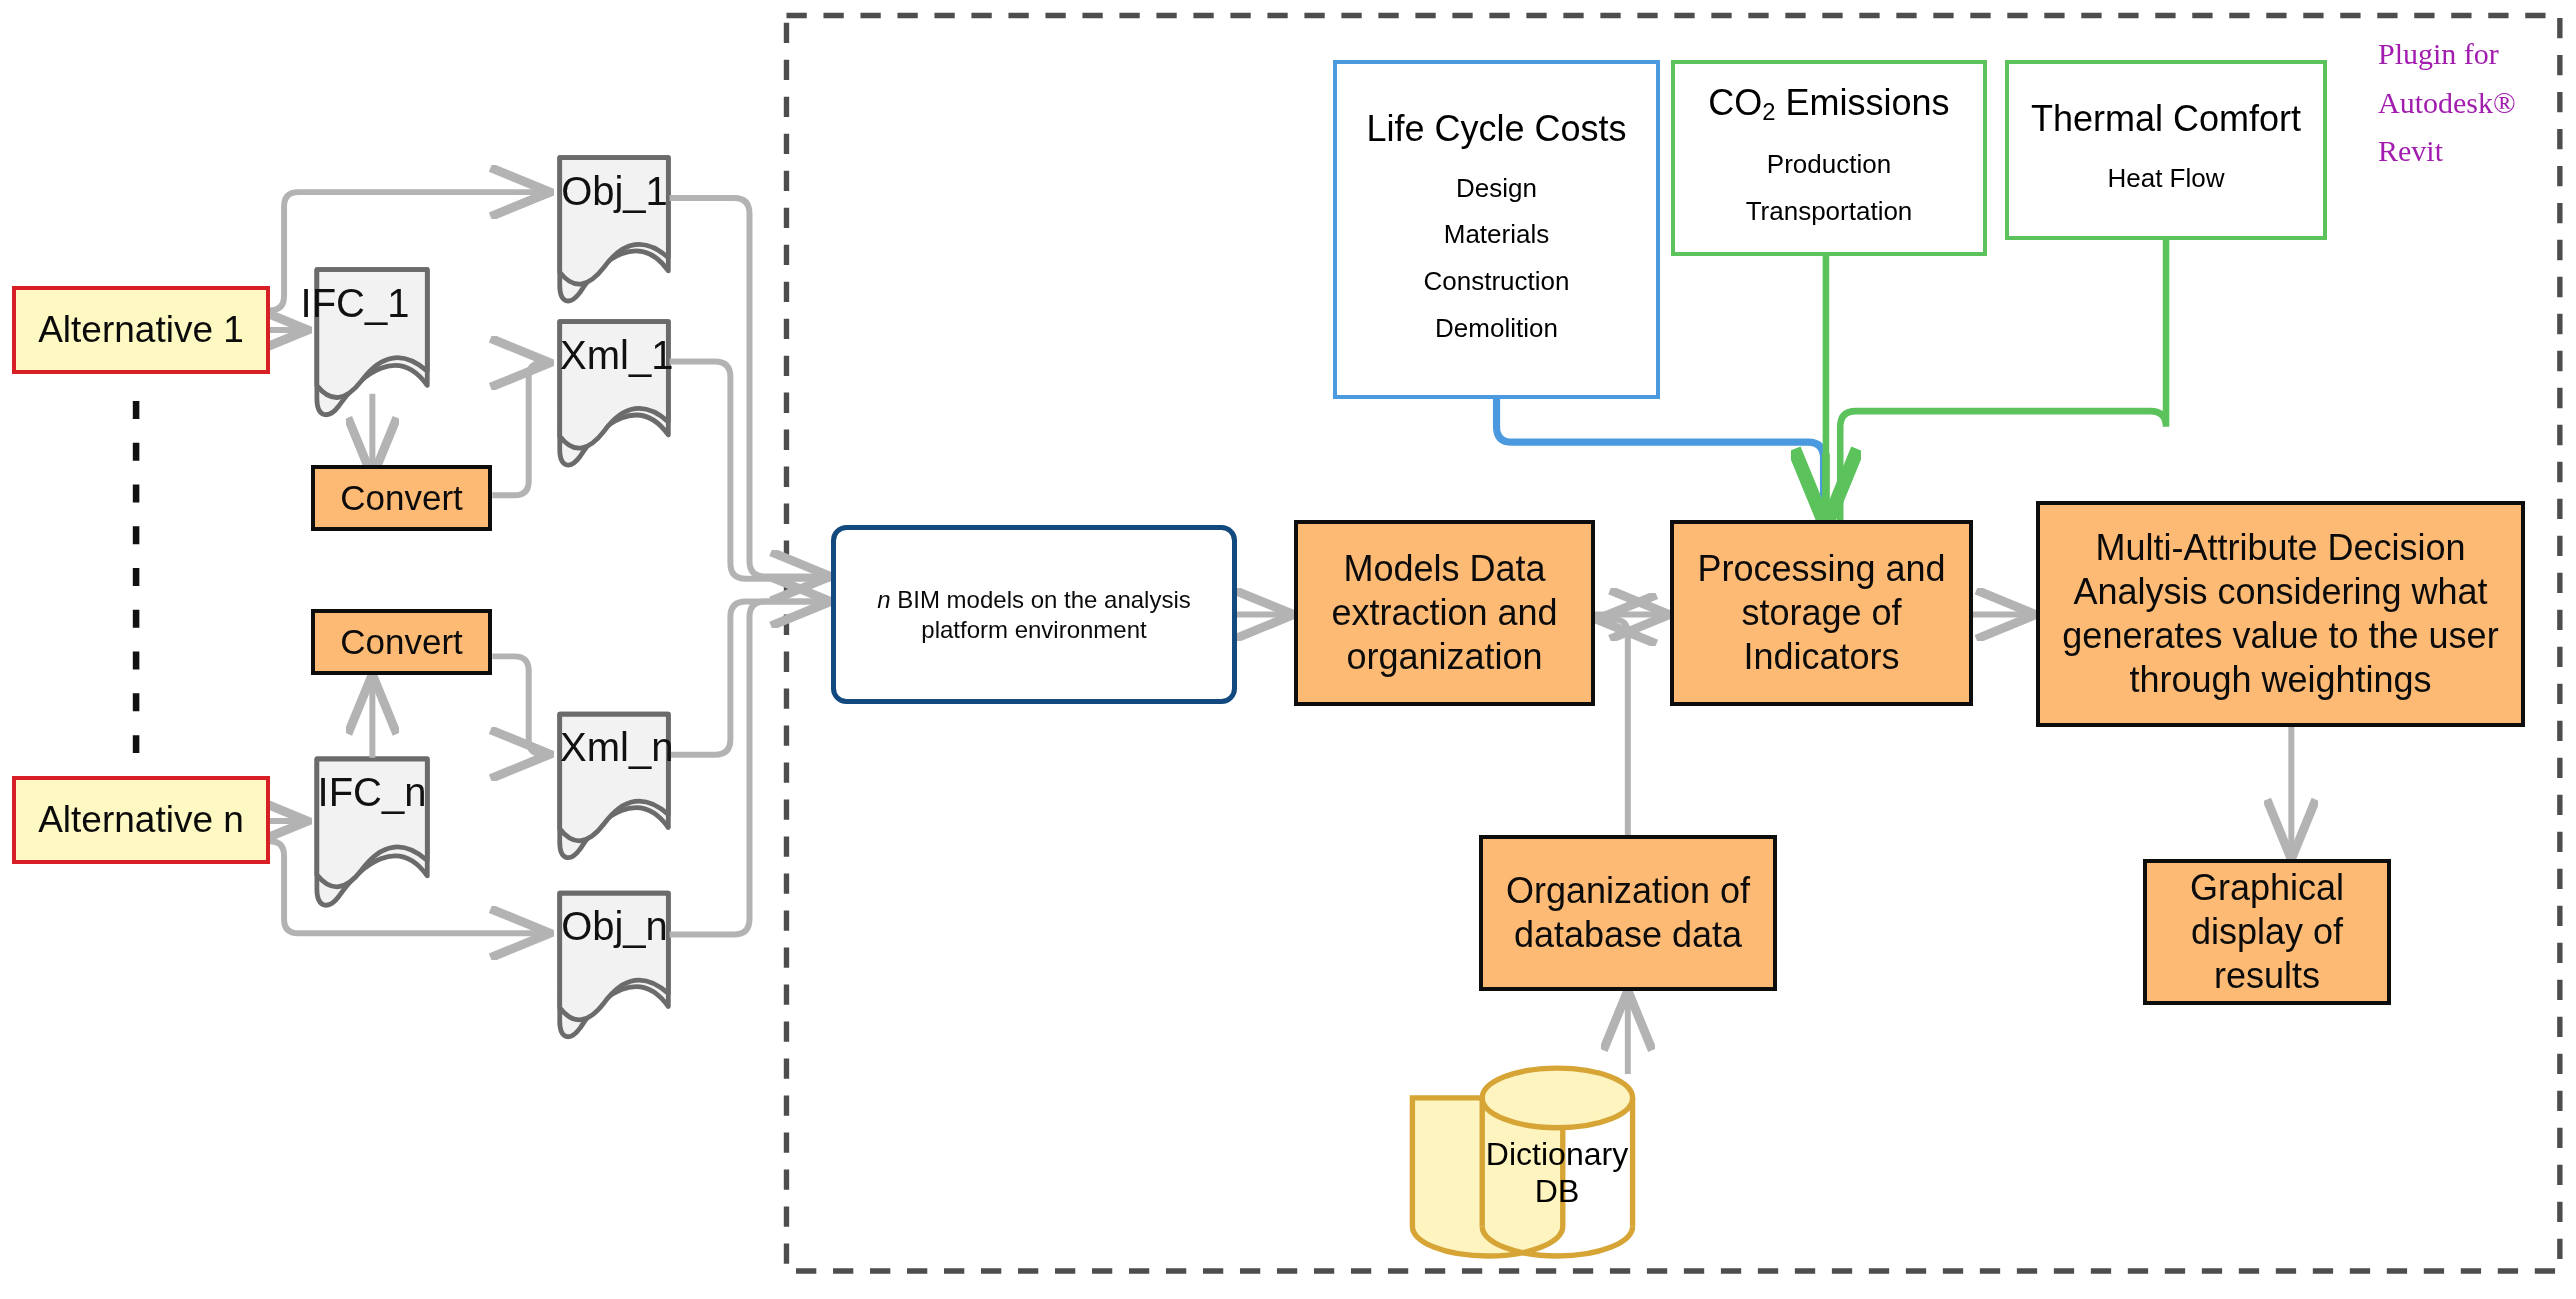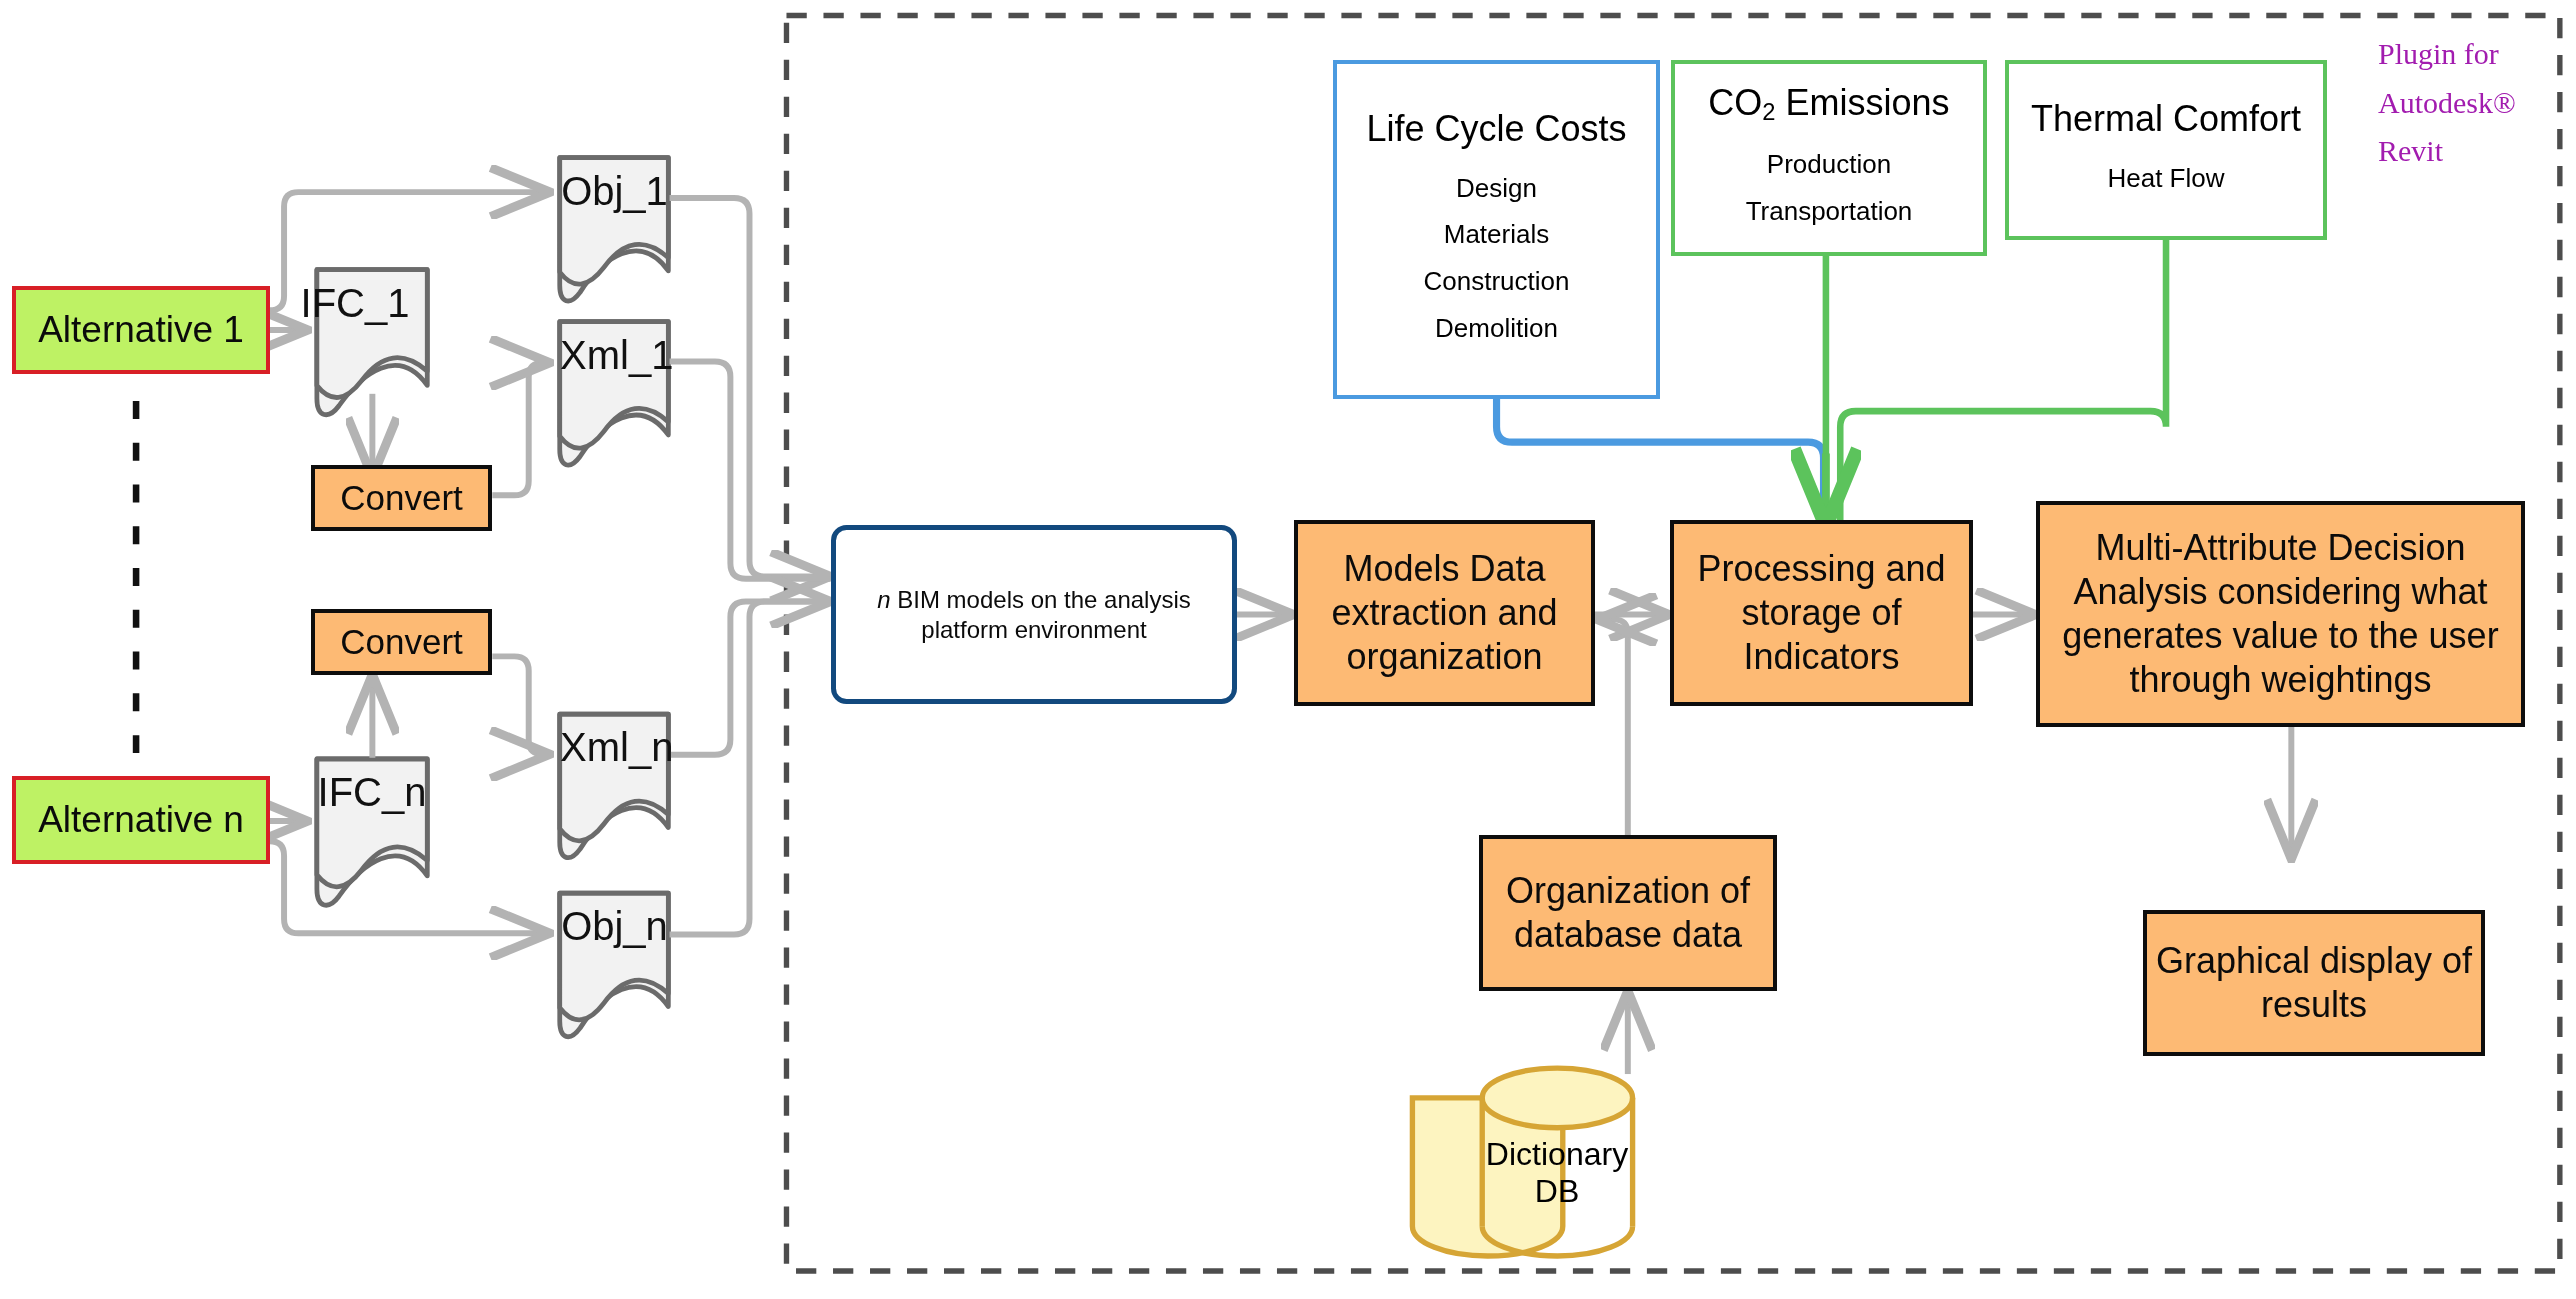--- a/index.html
+++ b/index.html
@@ -4,21 +4,21 @@
 <style>
   html,body{margin:0;padding:0;background:#ffffff;}
   body{font-family:"Liberation Sans",sans-serif;}
   #stage{position:relative;width:2576px;height:1299px;background:#fff;overflow:hidden;}
   #stage svg.layer{position:absolute;left:0;top:0;width:2576px;height:1299px;pointer-events:none;}
 
   .node{position:absolute;box-sizing:border-box;display:flex;align-items:center;justify-content:center;text-align:center;}
   .node .txt{width:100%;padding:0 6px;box-sizing:border-box;line-height:1.22;color:#0b0b0b;}
 
   
-  .alt{border:4.2px solid #d81f26;background:#bef264;font-size:37px;}
+  .alt{border:4.2px solid #d81f26;background:#fef9c3;font-size:37px;}
 
   
   .proc{border:4.2px solid #0d0d0d;background:#fdba74;font-size:36px;}
 
   
   .bim{border:5.4px solid #12497e;border-radius:15.5px;background:#ffffff;font-size:24px;}
   .bim .it{font-style:italic;}
 
   
   .ind{background:#ffffff;font-size:35px;}
@@ -204,21 +204,21 @@
   </div>
 
   <div class="node proc" style="left:2036px;top:501px;width:489px;height:226px;">
     <div class="txt">Multi-Attribute Decision Analysis considering what generates value to the user through weightings</div>
   </div>
 
   <div class="node proc" style="left:1479px;top:835px;width:298px;height:156px;">
     <div class="txt">Organization of database data</div>
   </div>
 
-  <div class="node proc" style="left:2143px;top:910px;width:342px;height:146px;">
+  <div class="node proc" style="left:2143px;top:859px;width:248px;height:146px;">
     <div class="txt">Graphical display of results</div>
   </div>
 
   <div class="db" style="left:1482px;top:1068px;width:150px;height:188px;">
     <div class="lbl">Dictionary DB</div>
   </div>
 
   <div class="plugin" style="left:2378px;top:30px;width:179px;">
     <div>Plugin for</div>
     <div>Autodesk®</div>

